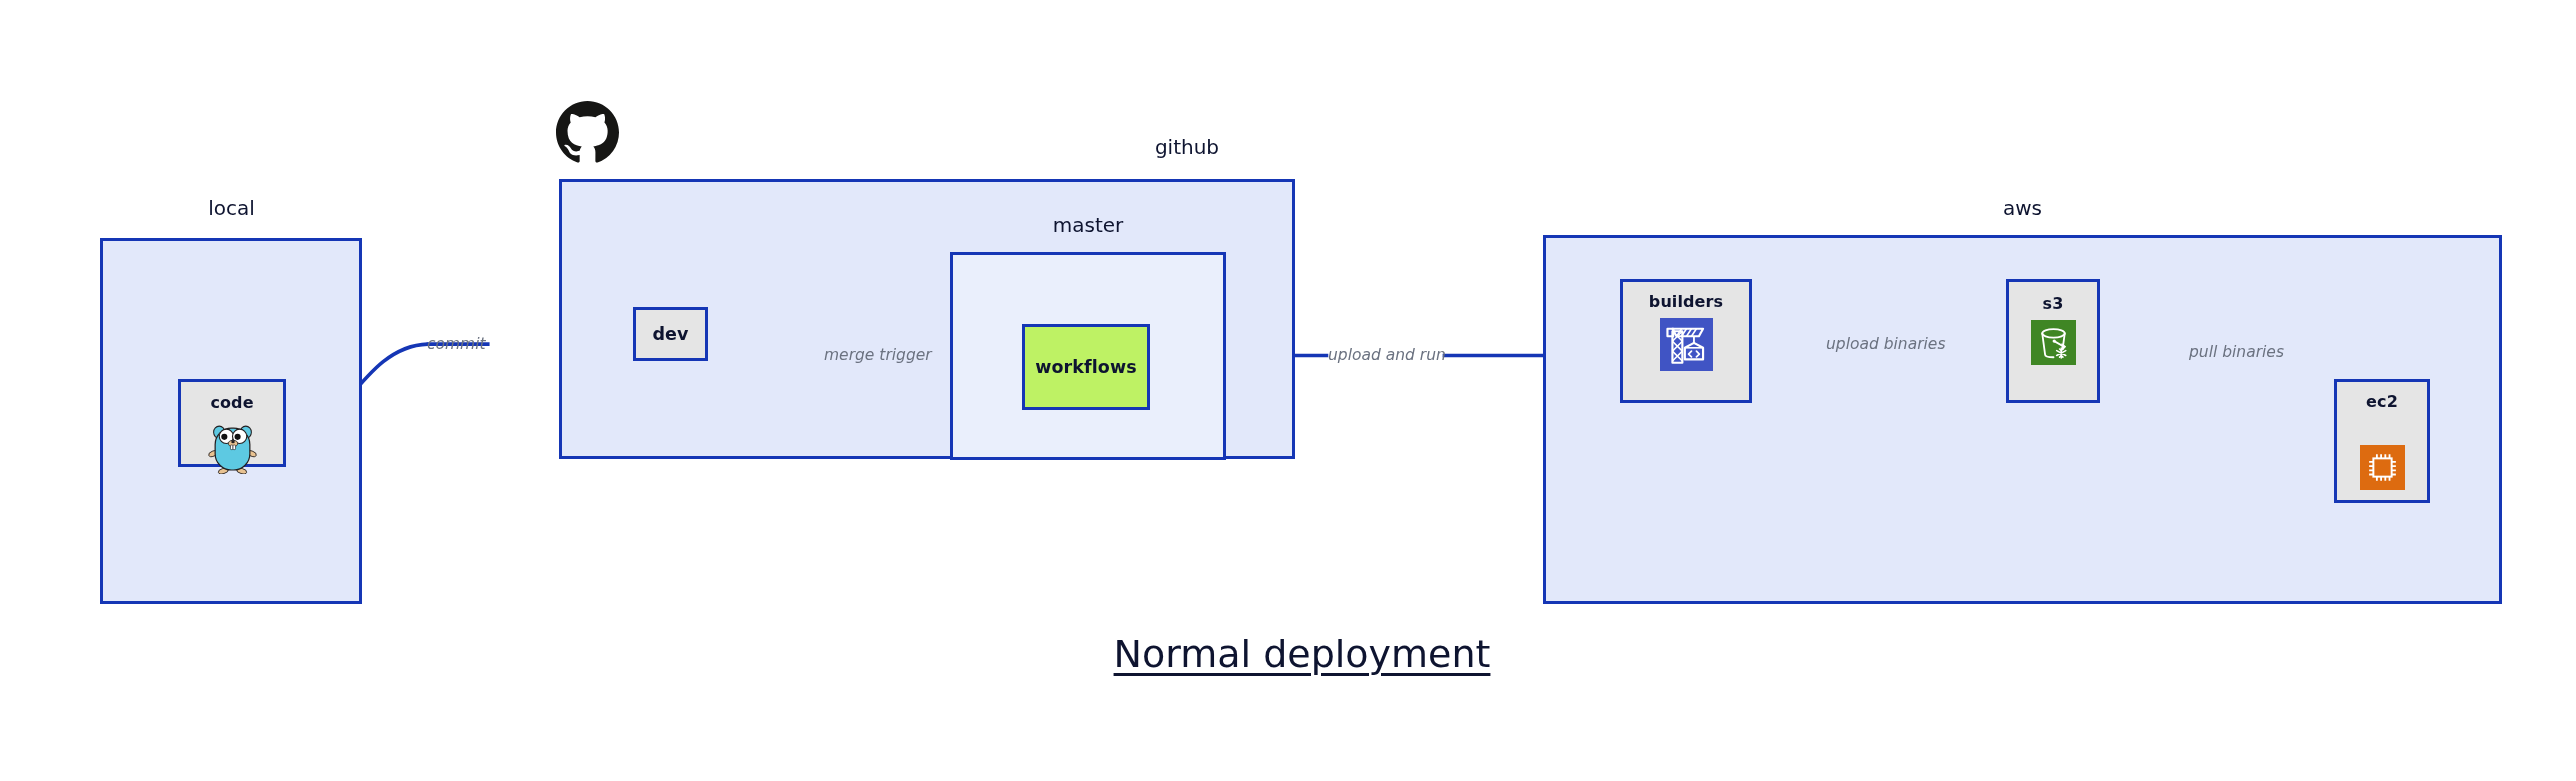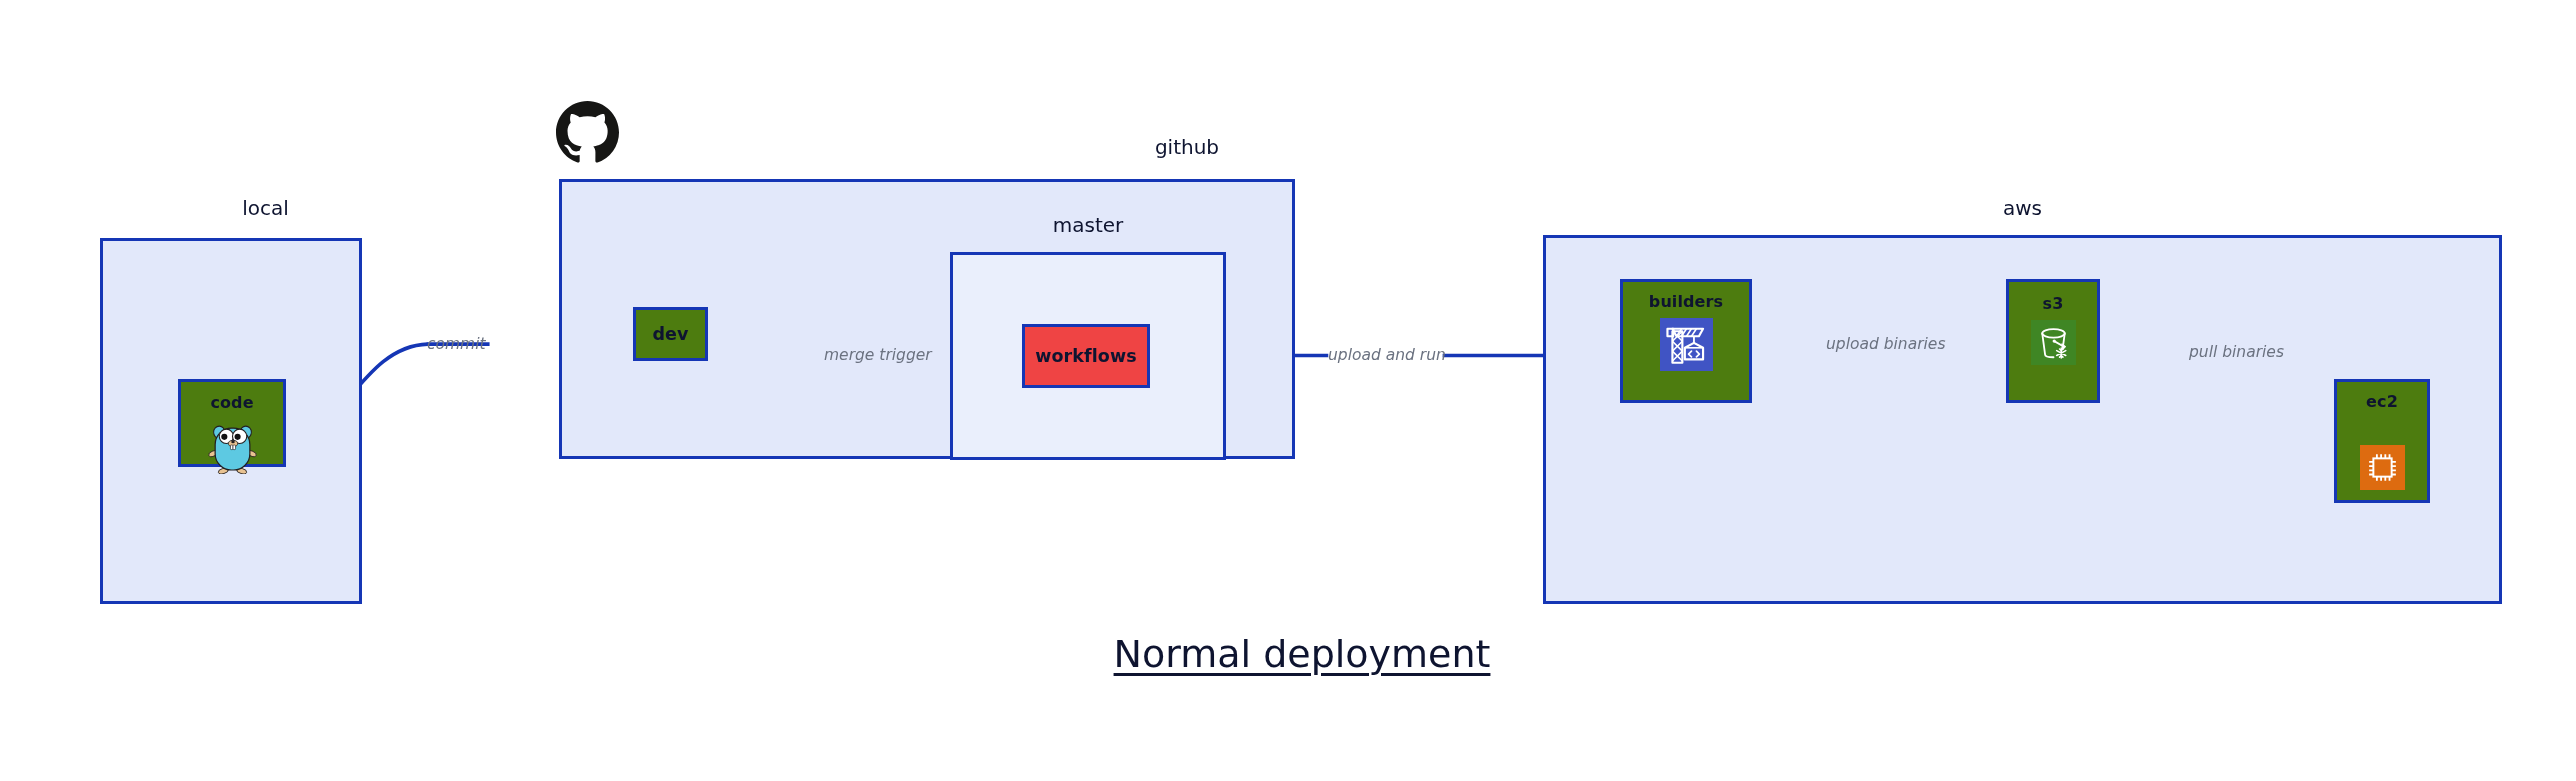--- a/index.html
+++ b/index.html
@@ -5,21 +5,21 @@
   html,body{margin:0;padding:0;background:#ffffff;}
   body{width:2604px;height:781px;position:relative;overflow:hidden;
        font-family:"DejaVu Sans","Liberation Sans",sans-serif;}
   #stage{position:absolute;left:0;top:0;width:2604px;height:781px;}
 
   
   .group{position:absolute;background:#e2e8fa;border:3.6px solid #1536b5;box-sizing:border-box;}
   .group-label{position:absolute;color:#0e1430;font-size:20px;line-height:1;white-space:nowrap;}
 
   
-  .node{position:absolute;background:#4d7c0f;border:3.1px solid #1536b5;box-sizing:border-box;
+  .node{position:absolute;background:#e5e5e5;border:3.1px solid #1536b5;box-sizing:border-box;
         display:flex;flex-direction:column;align-items:center;}
   .node-label{font-size:16px;font-weight:bold;color:#0e1430;white-space:nowrap;letter-spacing:0.1px;}
   .node-plain{justify-content:center;}
   .node-plain .node-label{font-size:17.5px;}
 
   
   .tile{position:relative;box-sizing:border-box;}
   .tile svg{display:block;width:100%;height:100%;}
 
   
@@ -59,21 +59,21 @@
     <line x1="2800" y1="690" x2="3142" y2="690" stroke="#1536b5" stroke-width="7" marker-end="url(#ah)"></line>
 
     <line x1="3400" y1="668" x2="3545" y2="668" stroke="#1536b5" stroke-width="7"></line>
     <line x1="3760" y1="668" x2="3892" y2="668" stroke="#1536b5" stroke-width="7" marker-end="url(#ah)"></line>
 
     <path d="M 4075 668 C 4155 668 4210 690 4250 700" fill="none" stroke="#1536b5" stroke-width="7"></path>
     <path d="M 4388 722 C 4460 752 4500 790 4528 812" fill="none" stroke="#1536b5" stroke-width="7" marker-end="url(#ah)"></path>
   </svg>
 
   <div class="group" style="left:100px;top:238px;width:262px;height:366px;"></div>
-  <div class="group-label" style="left:0;top:198px;width:463px;text-align:center;padding-left:34px;">local</div>
+  <div class="group-label" style="left:0;top:198px;width:463px;text-align:center;">local</div>
 
   <div class="node" style="left:178px;top:379px;width:108px;height:88px;">
     <div class="node-label" style="margin-top:10.8px;">code</div>
     <div class="tile" style="width:49px;height:55px;margin-top:8.2px;">
       <svg viewBox="0 0 96 106">
 
         <ellipse cx="22" cy="24" rx="11" ry="12" fill="#5dc9e2" stroke="#231f20" stroke-width="2"></ellipse>
         <ellipse cx="74" cy="24" rx="11" ry="12" fill="#5dc9e2" stroke="#231f20" stroke-width="2"></ellipse>
 
         <ellipse cx="10" cy="66" rx="9" ry="5" fill="#e8c291" stroke="#231f20" stroke-width="1.6" transform="rotate(-22 10 66)"></ellipse>
@@ -110,21 +110,21 @@
   <div class="group" style="left:559px;top:179px;width:736px;height:280px;"></div>
   <div class="group-label" style="left:1097px;top:137px;width:180px;text-align:center;">github</div>
 
   <div class="node node-plain" style="left:633px;top:307px;width:75px;height:54px;">
     <div class="node-label">dev</div>
   </div>
 
   <div class="group" style="left:950px;top:252px;width:276px;height:208px;background:#eaeffc;"></div>
   <div class="group-label" style="left:950px;top:215px;width:276px;text-align:center;">master</div>
 
-  <div class="node node-plain" style="left:1022px;top:324px;width:128px;height:64px;background:#ef4444;">
+  <div class="node node-plain" style="left:1022px;top:324px;width:128px;height:86px;background:#bef264;">
     <div class="node-label">workflows</div>
   </div>
 
   <div class="group" style="left:1543px;top:235px;width:959px;height:369px;"></div>
   <div class="group-label" style="left:1543px;top:198px;width:959px;text-align:center;">aws</div>
 
   <div class="node" style="left:1620px;top:279px;width:132px;height:124px;">
     <div class="node-label" style="margin-top:10.3px;">builders</div>
     <div class="tile" style="width:53px;height:53px;background:#4054c4;margin-top:7.2px;">
       <svg viewBox="0 0 64 64">

